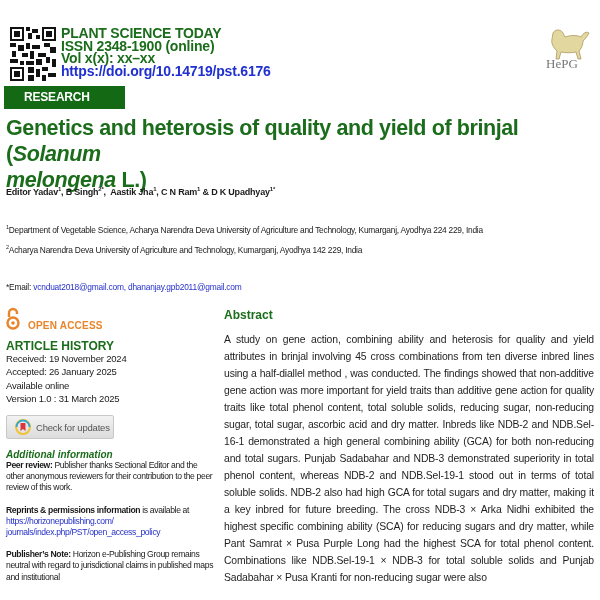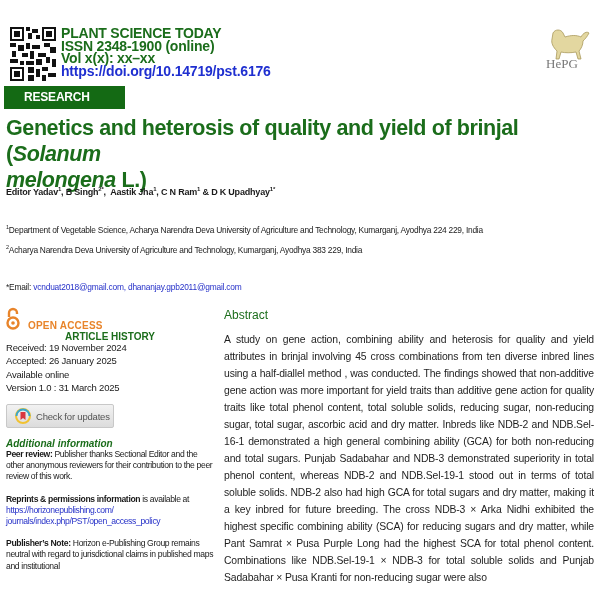--- a/index.html
+++ b/index.html
@@ -31,34 +31,34 @@
   .a1 { top: 224px; }
   .a2 { top: 244px; }
   .email { position: absolute; left: 6px; top: 282px; font-size: 8.4px; letter-spacing: -0.2px; }
   .email .link { color: #2530c8; }
 
   .left { position: absolute; left: 6px; top: 305px; width: 208px; }
   .oa { display: flex; align-items: flex-end; height: 26px; }
   .oa-icon { width: 14px; height: 24px; margin-right: 8px; }
   .oa-label { color: #e8842a; font-weight: bold; font-size: 10px; letter-spacing: 0.2px; }
 
-  .hist-title { color: #1b6d1b; font-weight: bold; font-size: 10px; text-align: center; }
+  .hist-title { margin-top: 8px; color: #1b6d1b; font-weight: bold; font-size: 12px; }
   .hist-line { font-size: 9.5px; line-height: 12.5px; letter-spacing: -0.2px; }
 
   .cfu { margin-top: 10px; width: 108px; height: 24px; background: linear-gradient(#f2f2f2, #dcdcdc); border: 1px solid #c8c8c8; border-radius: 2px; display: flex; align-items: center; padding-left: 8px; }
   .cfu-icon { width: 16px; height: 16px; margin-right: 5px; }
   .cfu-label { font-size: 9.5px; color: #555; letter-spacing: -0.2px; }
 
   .addl-title { margin-top: 10px; color: #1b6d1b; font-weight: bold; font-size: 10px; font-style: italic; }
   .addl-p { font-size: 8.6px; line-height: 11.2px; letter-spacing: -0.35px; margin-bottom: 11px; }
   .addl-p b { font-weight: bold; }
   .addl-p .link { color: #2530c8; }
 
   .abstract { position: absolute; left: 224px; top: 305px; width: 370px; }
-  .abs-title { color: #1b6d1b; font-weight: normal; font-size: 12px; line-height: 20px; }
+  .abs-title { color: #1b6d1b; font-weight: bold; font-size: 12px; line-height: 20px; }
   .abs-body { margin-top: 6px; font-size: 10.4px; line-height: 17px; text-align: justify; color: #1e1e1e; letter-spacing: -0.15px; }
 </style>
 </head>
 <body>
 
 <div class="header">
   <svg class="qr" viewBox="0 0 23 27">
     <rect x="0" y="0" width="23" height="27" fill="#fff"></rect>
     <g fill="#111">
       <rect x="0" y="0" width="7" height="7"></rect>
@@ -123,21 +123,21 @@
   <span>B Singh</span><sup>2*</sup>,&nbsp;
   <span>Aastik Jha</span><sup>1</sup>,
   <span>C N Ram</span><sup>1</sup> &amp;
   <span>D K Upadhyay</span><sup>1*</sup>
 </div>
 
 <div class="affil a1">
   <sup>1</sup><span>Department of Vegetable Science, Acharya Narendra Deva University of Agriculture and Technology, Kumarganj, Ayodhya 224 229, India</span>
 </div>
 <div class="affil a2">
-  <sup>2</sup><span>Acharya Narendra Deva University of Agriculture and Technology, Kumarganj, Ayodhya 383 229, India</span>
+  <sup>2</sup><span>Acharya Narendra Deva University of Agriculture and Technology, Kumarganj, Ayodhya 142 229, India</span>
 </div>
 
 <div class="email">
   <span>*Email: </span><span class="link">vcnduat2018@gmail.com, dhananjay.gpb2011@gmail.com</span>
 </div>
 
 <div class="left">
   <div class="oa">
     <svg class="oa-icon" viewBox="0 0 14 24">
       <path d="M3 10 V6 A4 4 0 0 1 11 6 V7" fill="none" stroke="#e8842a" stroke-width="2.4"></path>

